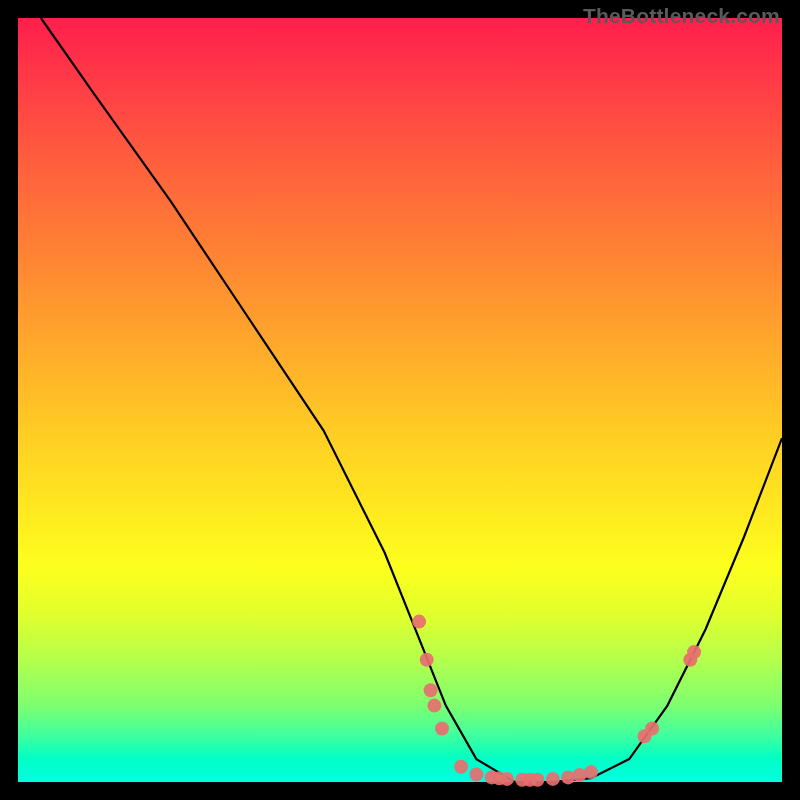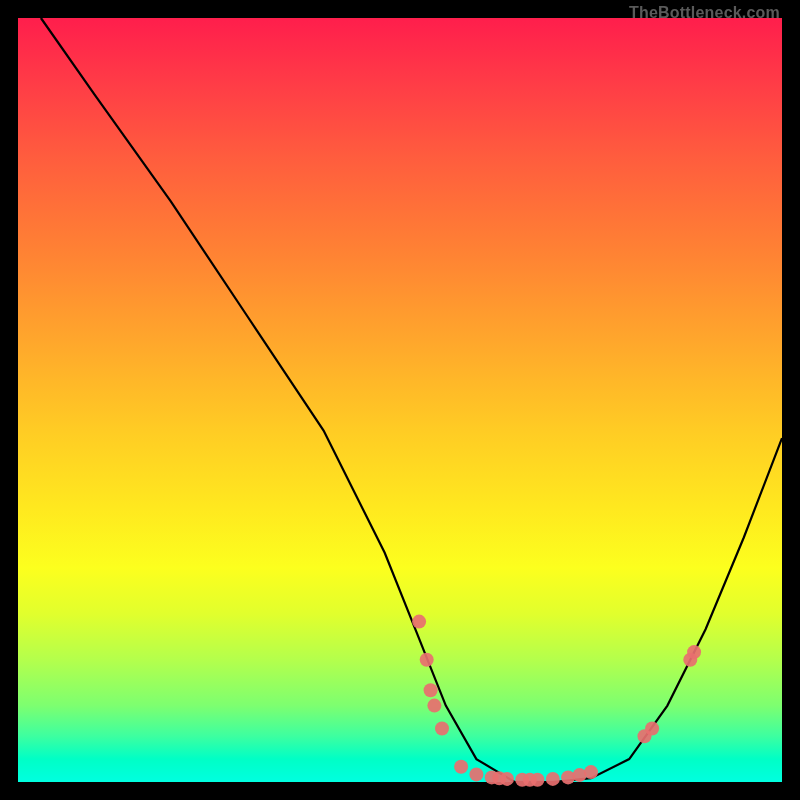--- a/index.html
+++ b/index.html
@@ -31,21 +31,21 @@
       #3dffa0 94%,
       #00ffc6 97%,
       #00ffe0 100%
     );
   }
   .watermark {
     position: absolute;
     top: 4px;
     right: 20px;
     font-family: Arial, Helvetica, sans-serif;
-    font-size: 16px;
+    font-size: 21px;
     font-weight: 600;
     color: #5a5a5a;
     letter-spacing: 0.2px;
   }
   svg.curve {
     position: absolute;
     left: 18px;
     top: 18px;
     width: 764px;
     height: 764px;

